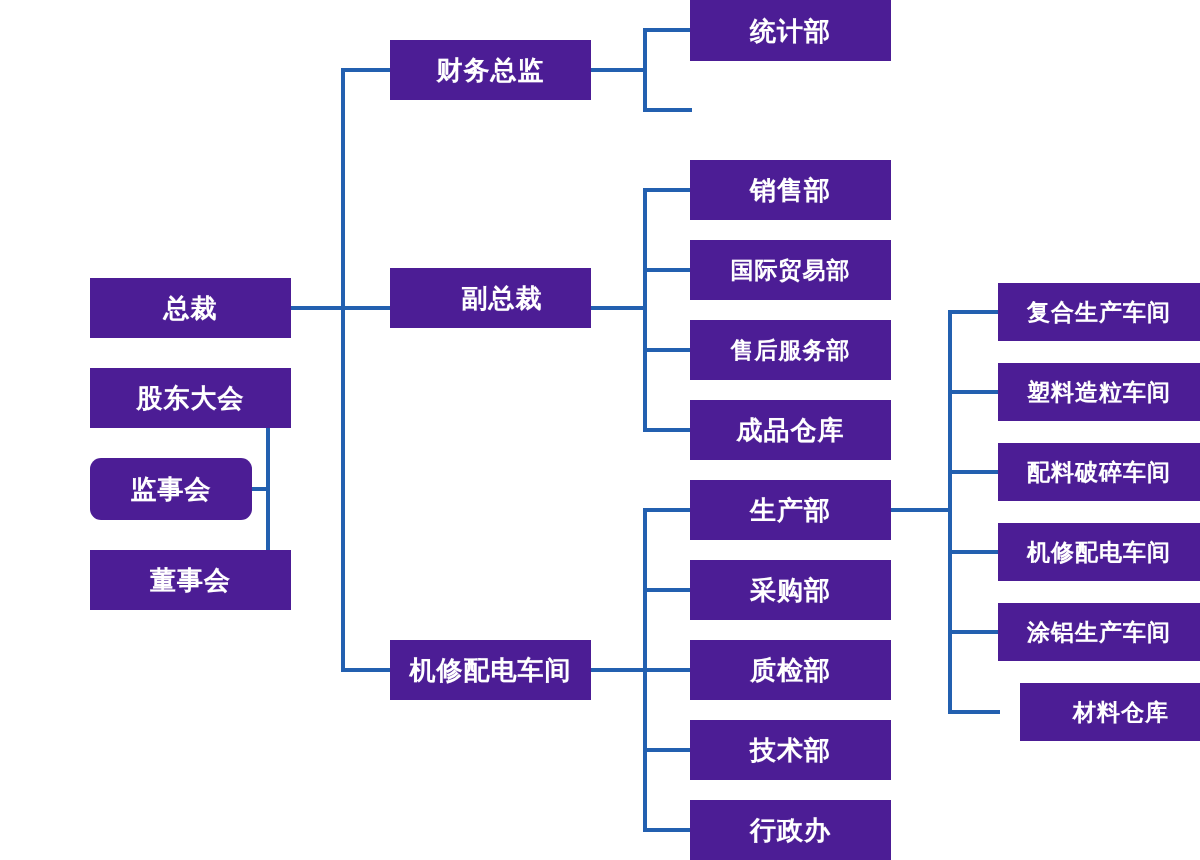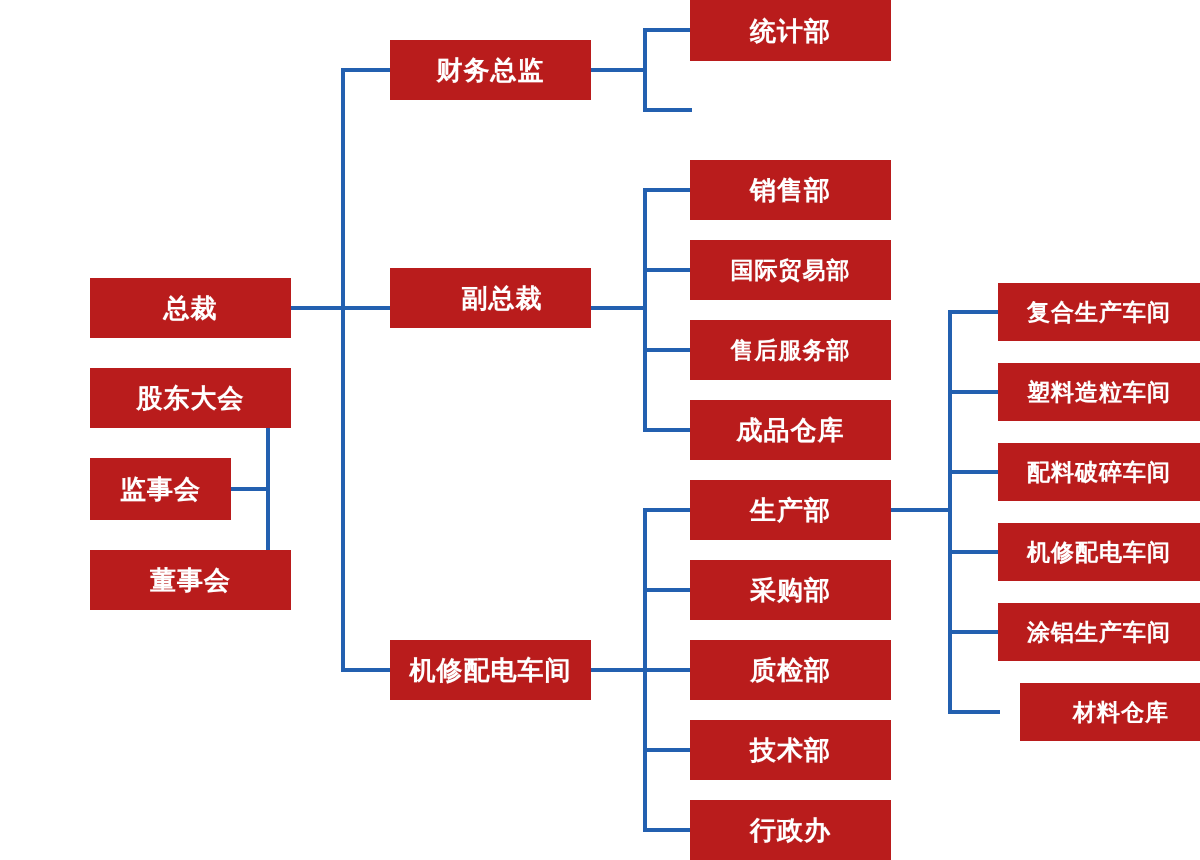--- a/index.html
+++ b/index.html
@@ -10,21 +10,21 @@
   #canvas {
     position: relative;
     width: 1200px;
     height: 860px;
     background: #ffffff;
     overflow: hidden;
     font-family: "Liberation Sans", "DejaVu Sans", sans-serif;
   }
   .node {
     position: absolute;
-    background: #b91c1c;
+    background: #4c1d95;
     color: #ffffff;
     display: flex;
     align-items: center;
     justify-content: center;
     font-size: 26px;
     font-weight: bold;
     letter-spacing: 1px;
     line-height: 1;
     box-sizing: border-box;
     text-shadow: 0 0 1px rgba(255,255,255,0.25);
@@ -82,21 +82,21 @@
   <div class="conn" style="left:948px; top:390px; width:52px; height:4px;"></div>
   <div class="conn" style="left:948px; top:470px; width:52px; height:4px;"></div>
   <div class="conn" style="left:948px; top:550px; width:52px; height:4px;"></div>
   <div class="conn" style="left:948px; top:630px; width:52px; height:4px;"></div>
   <div class="conn" style="left:948px; top:710px; width:52px; height:4px;"></div>
 
   <div class="node" style="left:90px; top:278px; width:201px; height:60px;">总裁</div>
 
   <div class="node" style="left:90px; top:368px; width:201px; height:60px;">股东大会</div>
 
-  <div class="node" style="left:90px; top:458px; width:141px; height:62px;">监事会</div>
+  <div class="node" style="left:90px; top:458px; width:162px; height:62px;border-radius:11px;">监事会</div>
 
   <div class="node" style="left:90px; top:550px; width:201px; height:60px;">董事会</div>
 
   <div class="node" style="left:390px; top:40px; width:201px; height:60px;">财务总监</div>
 
   <div class="node" style="left:390px; top:268px; width:201px; height:60px;padding-left:23px;">副总裁</div>
 
   <div class="node" style="left:390px; top:640px; width:201px; height:60px;">机修配电车间</div>
 
   <div class="node" style="left:690px; top:0px; width:201px; height:61px;">统计部</div>

